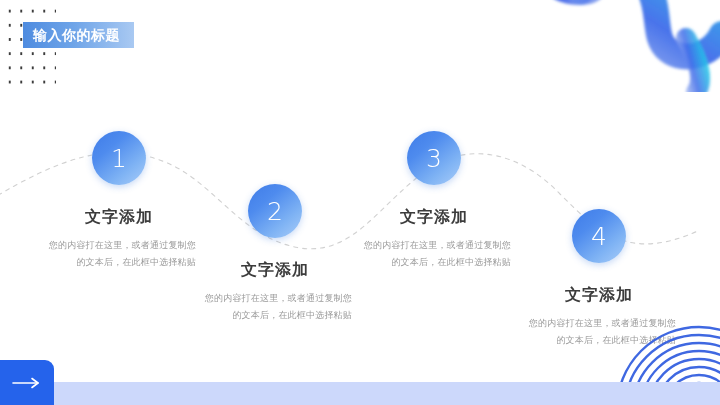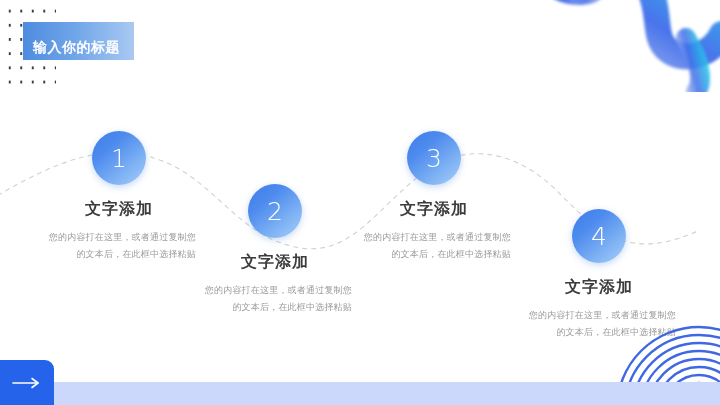--- a/index.html
+++ b/index.html
@@ -79,21 +79,21 @@
     cursor: pointer;
   }
   .next-button svg { display:block; }
 
   
   .title-banner {
     position: absolute;
     left: 23px;
     top: 22px;
     height: 26px;
-    padding: 12px 14px 0 10px;
+    padding: 0 14px 0 10px;
     display: flex;
     align-items: center;
     background: linear-gradient(90deg, #4f8ce0 0%, #6ea4e8 45%, #a9c9f2 100%);
   }
   .title-banner .title-text {
     color: #ffffff;
     font-size: 14px;
     font-weight: bold;
     letter-spacing: .5px;
     white-space: nowrap;
@@ -130,21 +130,21 @@
     z-index: 3;
   }
   .step .circle .num {
     color: #ffffff;
     font-size: 25px;
     font-weight: 300;
     line-height: 1;
     font-family: "DejaVu Sans", sans-serif;
   }
   .step .heading {
-    margin-top: 16px;
+    margin-top: 24px;
     font-size: 16px;
     font-weight: bold;
     color: #3c3c3c;
     letter-spacing: 1px;
     line-height: 1;
   }
   .step .body {
     margin-top: 12px;
     font-size: 9px;
     color: #9a9a9a;

